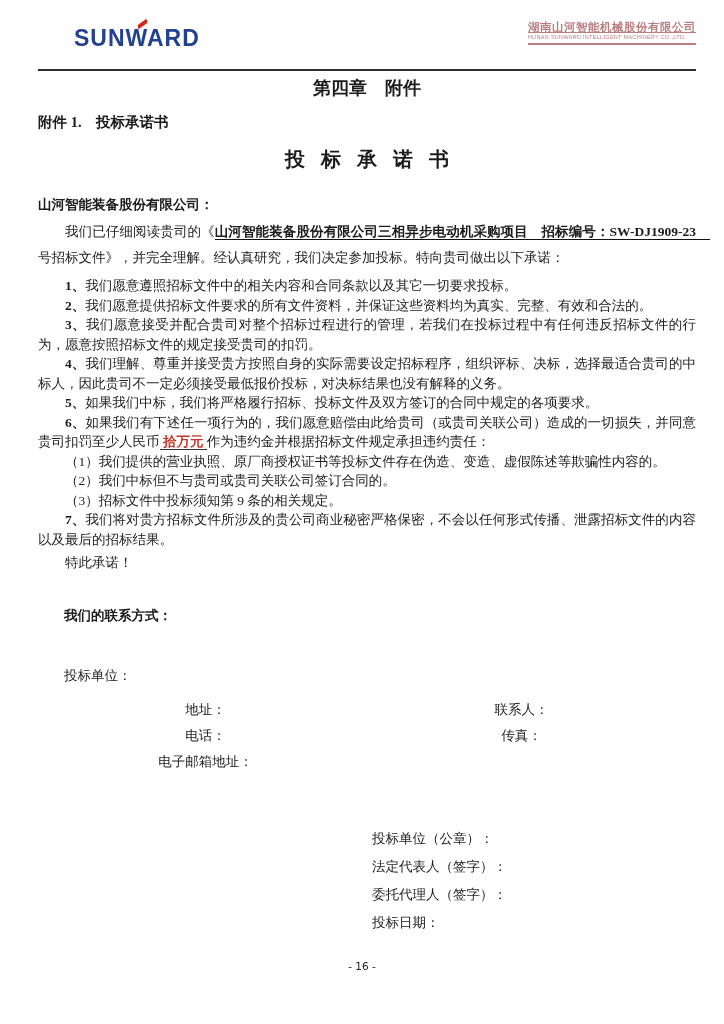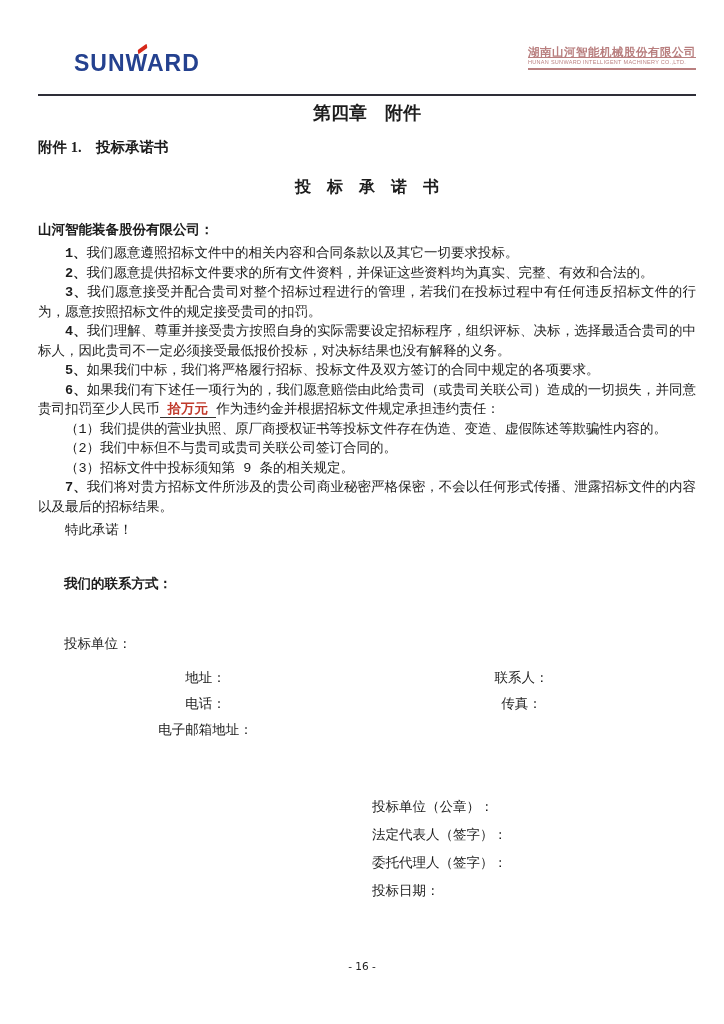--- a/index.html
+++ b/index.html
@@ -1,19 +1,19 @@
 <!DOCTYPE html>
 <html><head>
 <meta charset="utf-8">
 <style>
   html,body { margin:0; padding:0; background:#888; }
   .page {
     width:724px; height:1024px; box-sizing:border-box;
     margin:0 auto; background:#ffffff; position:relative;
-    padding:44px 28px 0 38px;
+    padding:19px 28px 0 38px;
     font-family:"Liberation Serif","DejaVu Serif",serif;
     color:#1c1c1c;
   }
   
   .hdr { display:flex; justify-content:space-between; align-items:flex-start; height:40px; }
   .logo { position:relative; margin-left:36px; margin-top:6px; }
   .logo-text {
     font-family:"Liberation Sans","DejaVu Sans",sans-serif;
     font-weight:bold; font-size:23px; letter-spacing:1px; color:#24418f;
   }
@@ -27,26 +27,26 @@
     font-weight:bold; font-size:11.5px; color:#b97f7f; letter-spacing:0.5px; line-height:13px;text-decoration:underline;
   }
   .company-en {
     font-family:"Liberation Sans","DejaVu Sans",sans-serif;
     font-size:5.5px; color:#b97f7f; letter-spacing:0.3px; line-height:7px;
   }
   .hdr-rule { border:none; border-top:2.5px solid #2e2e38; margin:10px 0 0 0; }
   
   .chapter { text-align:center; font-size:18px; font-weight:bold; margin:5px 0 0 0; }
   .attachment { font-size:14.5px; font-weight:bold; margin:13px 0 0 0; }
-  .letter-title { text-align:center; font-size:16px; font-weight:bold; letter-spacing:16px; text-indent:16px; margin:20px 0 0 0; }
+  .letter-title { text-align:center; font-size:20px; font-weight:bold; letter-spacing:16px; text-indent:16px; margin:14px 0 0 0; }
   
   .salutation { font-weight:bold; font-size:13.5px; margin:23px 0 0 0; }
   .intro-p { font-size:13.5px; line-height:26px; margin:5px 0 0 0; text-indent:2em; text-align:justify; }
   .u-bold { font-weight:bold; border-bottom:1.5px solid #111; }
-  .body-p { font-size:13.5px; line-height:19.5px; margin:0; text-indent:2em; text-align:justify;font-family:Liberation Mono, monospace; }
+  .body-p { font-size:13.5px; line-height:19.5px; margin:0; text-indent:2em; text-align:justify; }
   .body-p.first { margin-top:5px; }
   .num { font-weight:bold; }
   .u-pad { border-bottom:1.5px solid #333; }
   .penalty { color:#c0392b; font-weight:bold; border-bottom:1.5px solid #333; }
   .closing { margin-top:4px; }
   
   .contact-heading { font-weight:bold; font-size:13.5px; margin:34px 0 10px 26px; }
   .bidder { font-size:13.5px; margin:42px 0 0 26px; }
   .contact-grid { display:grid; grid-template-columns:283px auto; margin:12px 0 0 26px; font-size:13.5px; }
   .contact-grid span { line-height:26px;text-align:center; }
@@ -75,20 +75,21 @@
     </div>
   </div>
   <hr class="hdr-rule">
 
   <div class="chapter">第四章　附件</div>
   <div class="attachment">附件 1.　投标承诺书</div>
   <div class="letter-title">投标承诺书</div>
 
   <div class="salutation">山河智能装备股份有限公司：</div>
 
+  <p class="intro-p"><span>我们已仔细阅读贵司的《</span><span class="u-bold">山河智能装备股份有限公司三相异步电动机采购项目　招标编号：SW-DJ1909-23　</span><span>号招标文件》，并完全理解。经认真研究，我们决定参加投标。特向贵司做出以下承诺：</span></p>
 
   <p class="body-p first"><b class="num">1、</b><span>我们愿意遵照招标文件中的相关内容和合同条款以及其它一切要求投标。</span></p>
   <p class="body-p"><b class="num">2、</b><span>我们愿意提供招标文件要求的所有文件资料，并保证这些资料均为真实、完整、有效和合法的。</span></p>
   <p class="body-p"><b class="num">3、</b><span>我们愿意接受并配合贵司对整个招标过程进行的管理，若我们在投标过程中有任何违反招标文件的行为，愿意按照招标文件的规定接受贵司的扣罚。</span></p>
   <p class="body-p"><b class="num">4、</b><span>我们理解、尊重并接受贵方按照自身的实际需要设定招标程序，组织评标、决标，选择最适合贵司的中标人，因此贵司不一定必须接受最低报价投标，对决标结果也没有解释的义务。</span></p>
   <p class="body-p"><b class="num">5、</b><span>如果我们中标，我们将严格履行招标、投标文件及双方签订的合同中规定的各项要求。</span></p>
 
   <p class="body-p"><b class="num">6、</b><span>如果我们有下述任一项行为的，我们愿意赔偿由此给贵司（或贵司关联公司）造成的一切损失，并同意贵司扣罚至少人民币</span><span class="u-pad">&nbsp;</span><span class="penalty">拾万元</span><span class="u-pad">&nbsp;</span><span>作为违约金并根据招标文件规定承担违约责任：</span></p>
 
   <p class="body-p">（1）我们提供的营业执照、原厂商授权证书等投标文件存在伪造、变造、虚假陈述等欺骗性内容的。</p>

